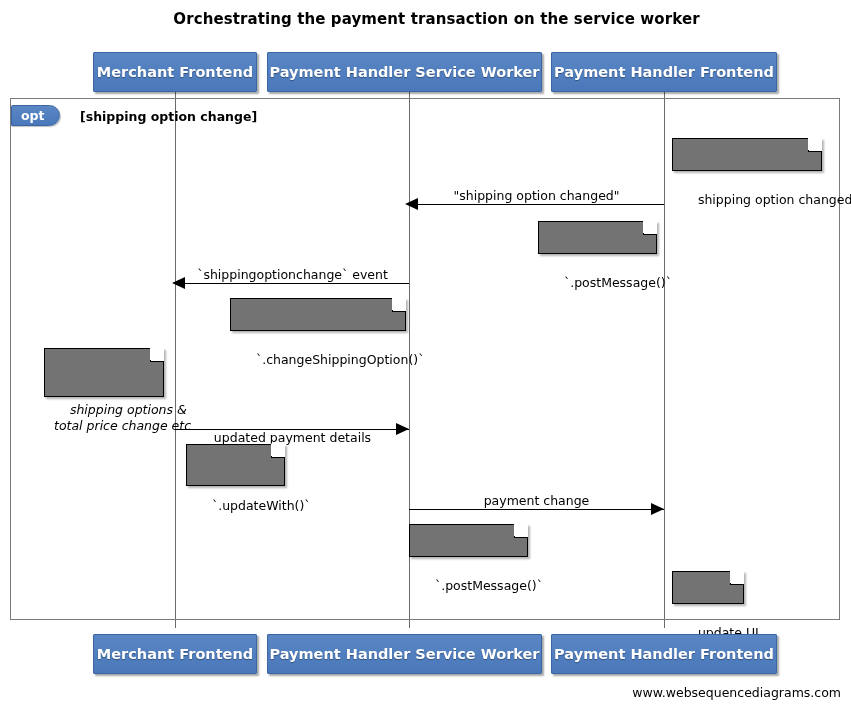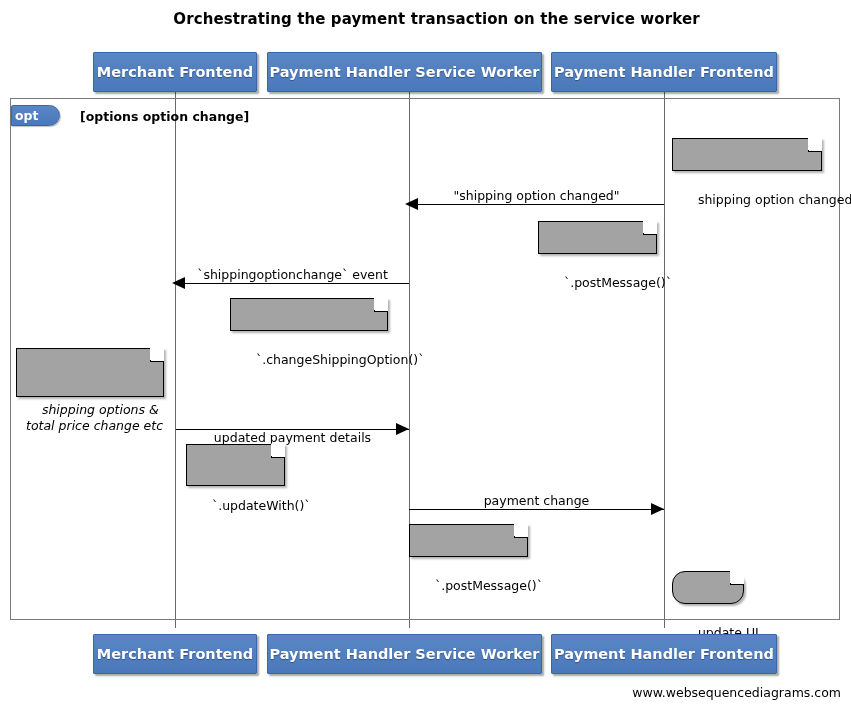--- a/index.html
+++ b/index.html
@@ -75,21 +75,21 @@
     background: linear-gradient(180deg, #5a86c4 0%, #4a78ba 100%);
     border: 1px solid #3b66a5;
     border-top-left-radius: 2px;
     border-bottom-right-radius: 11px;
     border-top-right-radius: 11px;
     color: #ffffff;
     font-size: 12.5px;
     font-weight: bold;
     display: flex;
     align-items: center;
-    padding-left: 3px;
+    padding-left: 9px;
     box-sizing: border-box;
     box-shadow: 1px 1px 1px rgba(0,0,0,0.25);
   }
   .frag-cond {
     position: absolute;
     font-size: 12.5px;
     font-weight: bold;
     white-space: nowrap;
   }
 
@@ -112,21 +112,21 @@
   .msg-label {
     position: absolute;
     font-size: 12.5px;
     white-space: nowrap;
     text-align: center;
   }
 
   
   .note {
     position: absolute;
-    background: #a3a3a3;
+    background: #737373;
     border: 1.3px solid #000000;
     box-sizing: border-box;
     font-size: 12.5px;
     line-height: 16px;
     padding: 5px 9px 5px 9px;
     box-shadow: 2px 2px 2px rgba(0,0,0,0.30);
     white-space: pre;
   }
   .note .fold {
     position: absolute;
@@ -175,21 +175,21 @@
   <div class="diagram-title">Orchestrating the payment transaction on the service worker</div>
 
   <div class="lifeline" style="left:175px; top:90px; height:538px;"></div>
   <div class="lifeline" style="left:409px; top:90px; height:538px;"></div>
   <div class="lifeline" style="left:664px; top:90px; height:538px;"></div>
 
   <div class="frag-frame" style="left:10px; top:98px; width:830px; height:522px;"></div>
   <div class="frag-tag" style="left:11px; top:105px; width:49px; height:21px;">
     <span>opt</span>
   </div>
-  <div class="frag-cond" style="left:80px; top:109px;">[options option change]</div>
+  <div class="frag-cond" style="left:80px; top:109px;">[shipping option change]</div>
 
   <div class="participant" style="left:93px; top:52px; width:164px; height:40px;">
     <span>Merchant Frontend</span>
   </div>
   <div class="participant" style="left:267px; top:52px; width:275px; height:40px;">
     <span>Payment Handler Service Worker</span>
   </div>
   <div class="participant" style="left:551px; top:52px; width:226px; height:40px;">
     <span>Payment Handler Frontend</span>
   </div>
@@ -207,27 +207,27 @@
   <div class="note" style="left:538px; top:221px; width:119px; height:33px;">
     <span class="fold-cover"></span>
     <span class="fold"></span>
     <span>`.postMessage()`</span>
   </div>
 
   <div class="msg-label" style="left:176px; top:267px; width:233px;">`shippingoptionchange` event</div>
   <div class="msg-line" style="left:176px; top:283px; width:233px;"></div>
   <div class="arrowhead left" style="left:172px; top:277px;"></div>
 
-  <div class="note" style="left:230px; top:298px; width:158px; height:33px;">
+  <div class="note" style="left:230px; top:298px; width:176px; height:33px;">
     <span class="fold-cover"></span>
     <span class="fold"></span>
     <span>`.changeShippingOption()`</span>
   </div>
 
-  <div class="note" style="left:16px; top:348px; width:148px; height:49px;font-style:italic;">
+  <div class="note" style="left:44px; top:348px; width:120px; height:49px;font-style:italic;">
     <span class="fold-cover"></span>
     <span class="fold"></span>
     <span>shipping options &amp;
 total price change etc</span>
   </div>
 
   <div class="msg-label" style="left:176px; top:413px; width:233px;margin-top:17px;">updated payment details</div>
   <div class="msg-line" style="left:176px; top:429px; width:233px;"></div>
   <div class="arrowhead right" style="left:396px; top:423px;"></div>
 
@@ -240,21 +240,21 @@
   <div class="msg-label" style="left:409px; top:493px; width:255px;">payment change</div>
   <div class="msg-line" style="left:409px; top:509px; width:255px;"></div>
   <div class="arrowhead right" style="left:651px; top:503px;"></div>
 
   <div class="note" style="left:409px; top:524px; width:119px; height:33px;">
     <span class="fold-cover"></span>
     <span class="fold"></span>
     <span>`.postMessage()`</span>
   </div>
 
-  <div class="note" style="left:672px; top:571px; width:72px; height:33px;border-radius:13px;">
+  <div class="note" style="left:672px; top:571px; width:72px; height:33px;">
     <span class="fold-cover"></span>
     <span class="fold"></span>
     <span>update UI</span>
   </div>
 
   <div class="participant" style="left:93px; top:634px; width:164px; height:40px;">
     <span>Merchant Frontend</span>
   </div>
   <div class="participant" style="left:267px; top:634px; width:275px; height:40px;">
     <span>Payment Handler Service Worker</span>

